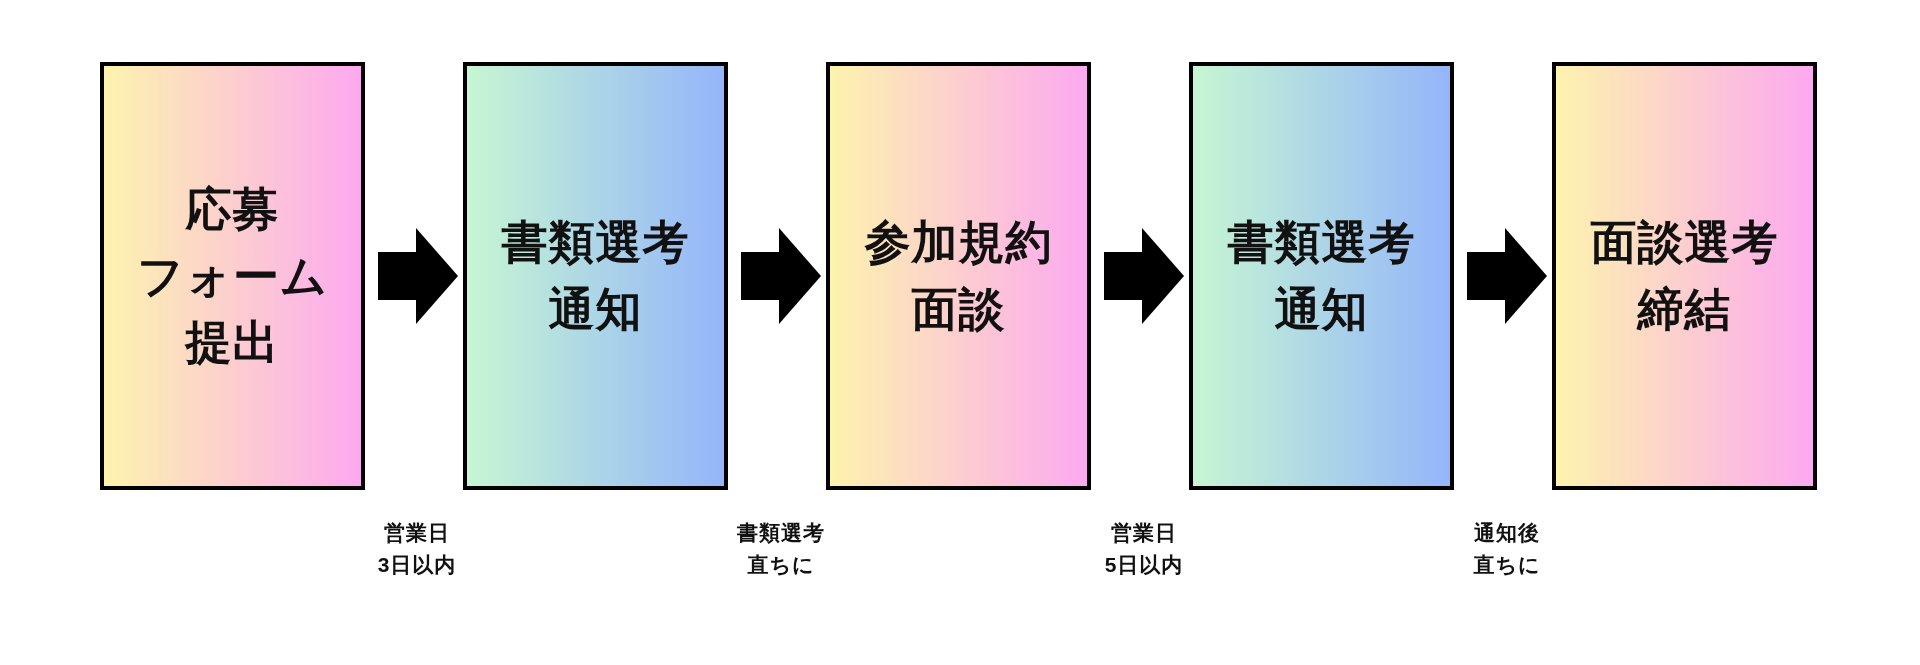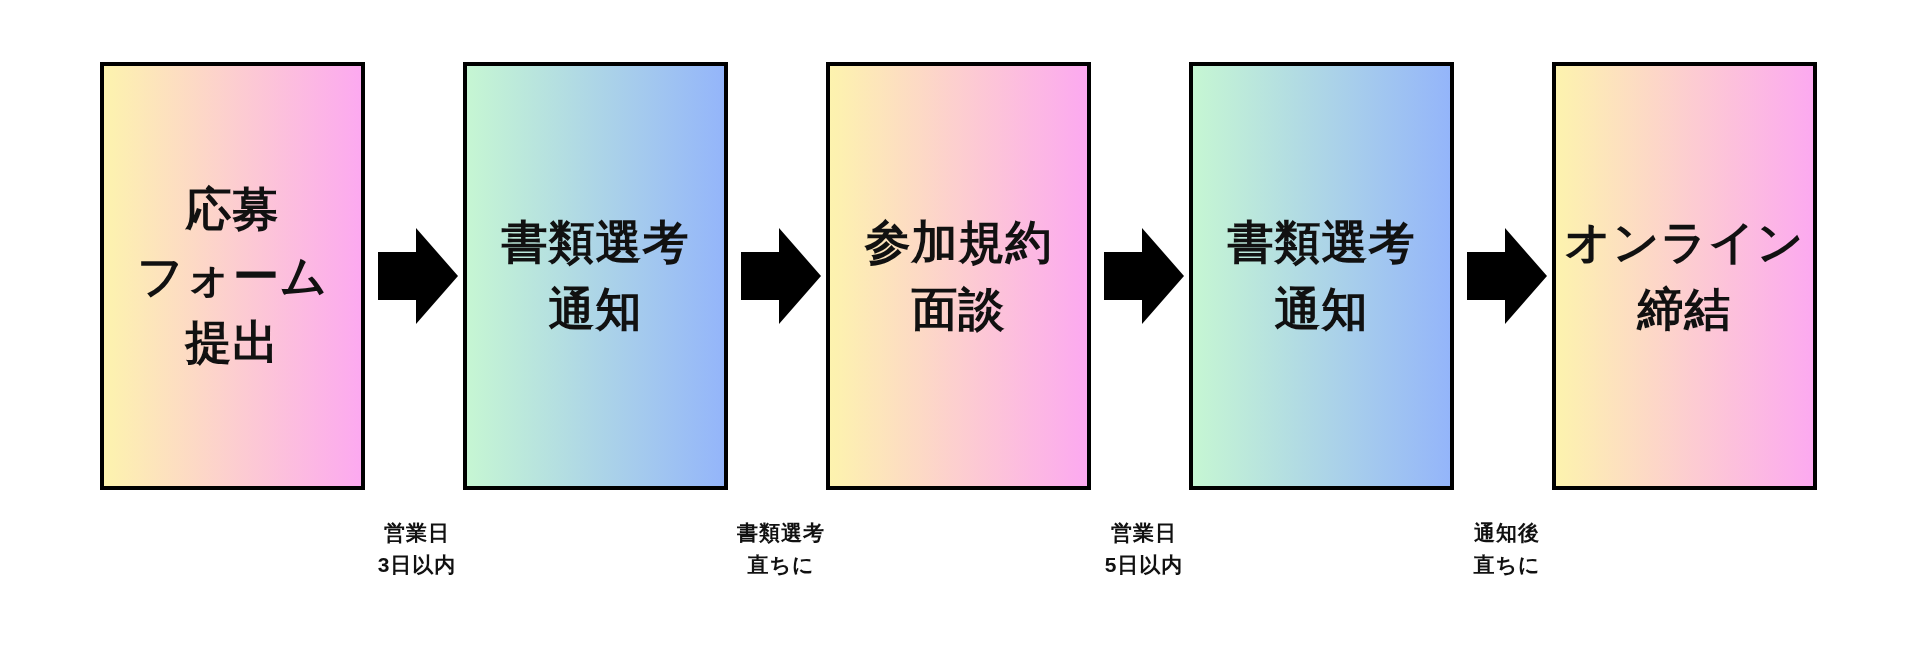--- a/index.html
+++ b/index.html
@@ -69,21 +69,21 @@
     <span class="step-title">参加規約
 面談</span>
   </div>
 
   <div class="step-box cool" style="left:1189px">
     <span class="step-title">書類選考
 通知</span>
   </div>
 
   <div class="step-box warm" style="left:1552px">
-    <span class="step-title">オンライン
+    <span class="step-title">面談選考
 締結</span>
   </div>
 
   <div class="arrow" style="left:378px">
     <svg viewBox="0 0 80 96" xmlns="http://www.w3.org/2000/svg">
       <polygon points="0,24 38,24 38,0 80,48 38,96 38,72 0,72" fill="#000000"></polygon>
     </svg>
   </div>
   <div class="arrow" style="left:741px">
     <svg viewBox="0 0 80 96" xmlns="http://www.w3.org/2000/svg">

